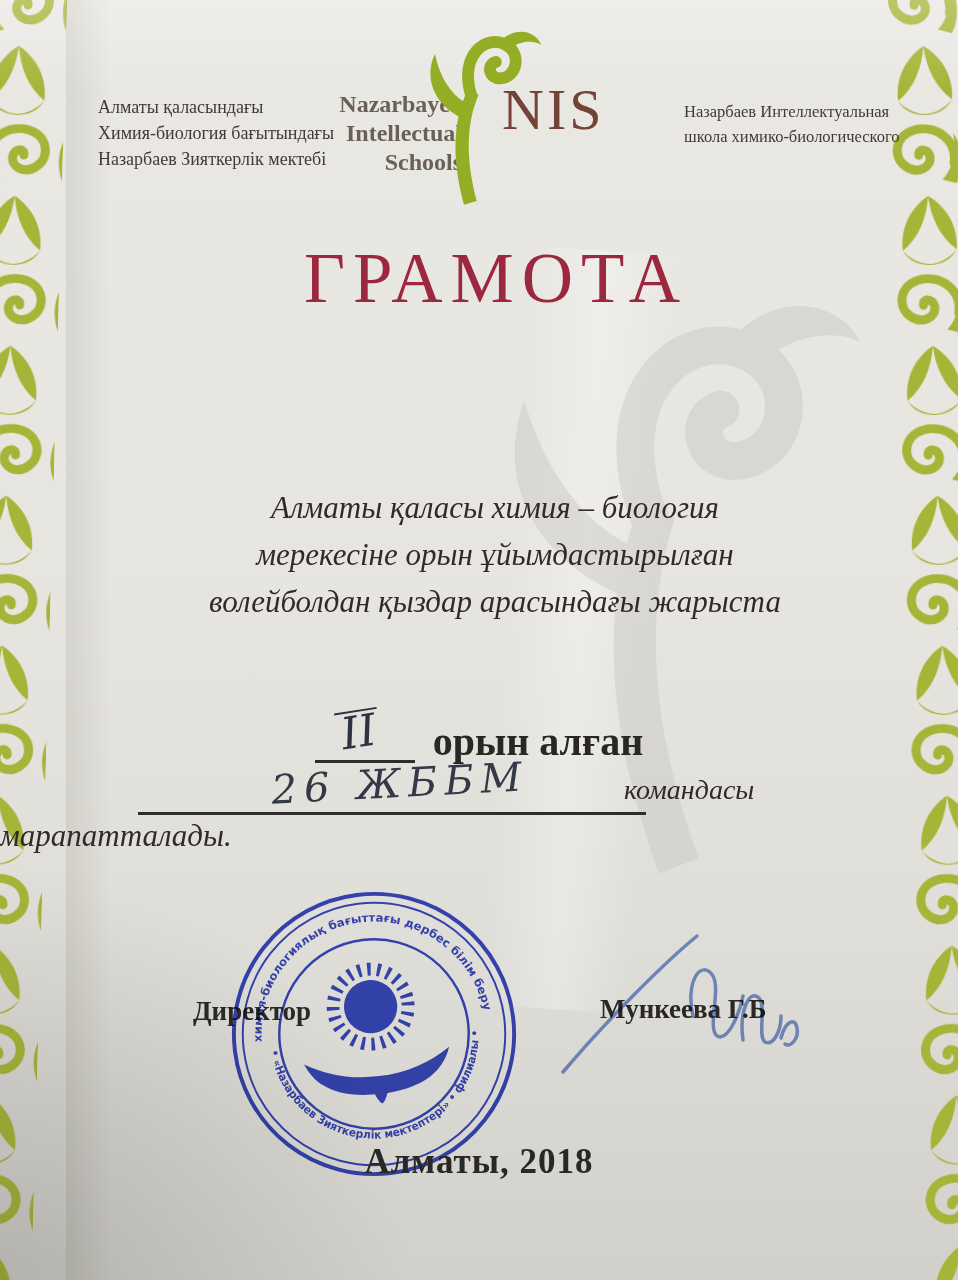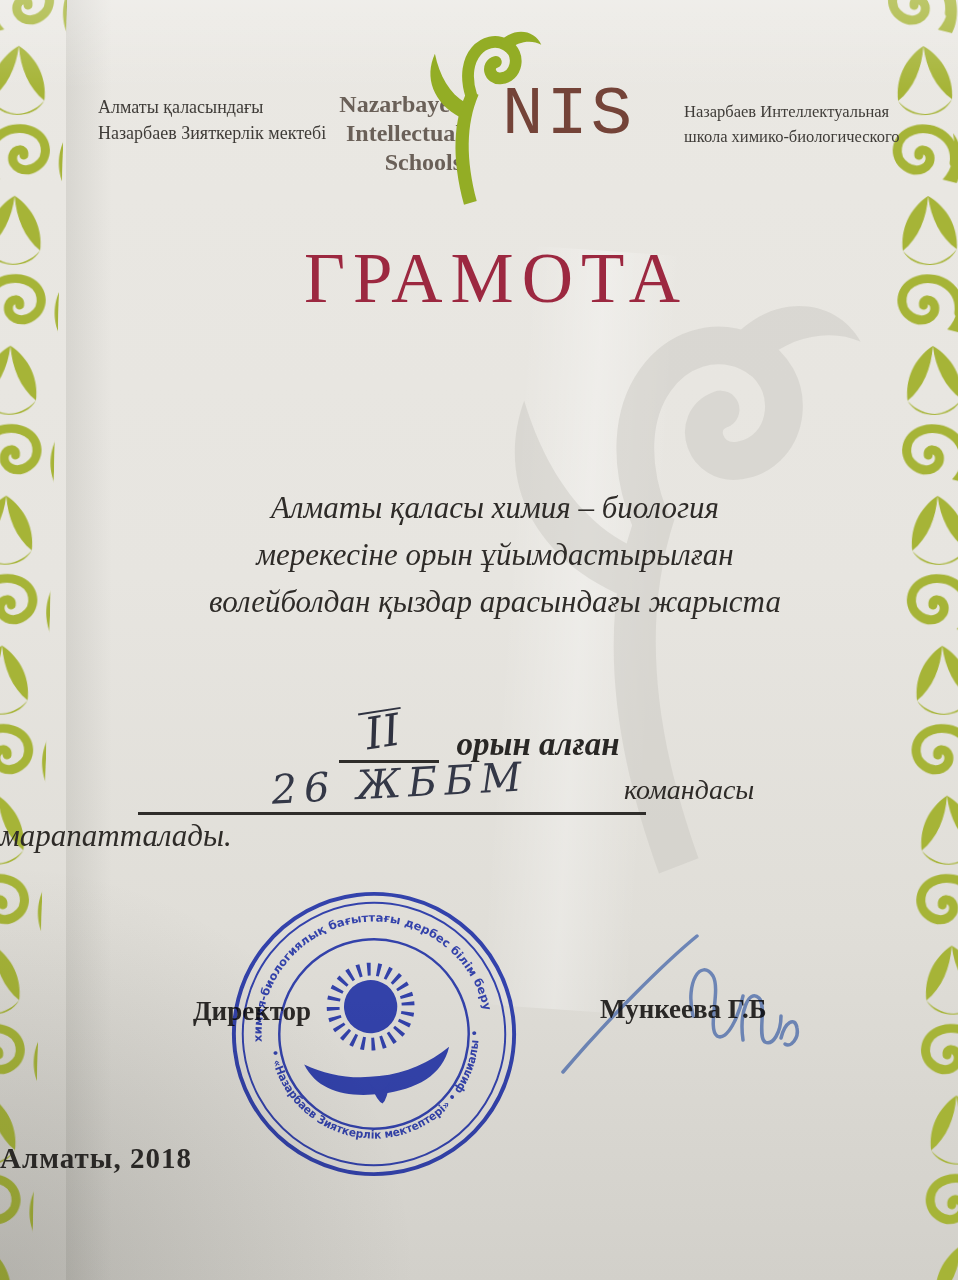--- a/index.html
+++ b/index.html
@@ -24,57 +24,57 @@
   .border-left{left:-18px;width:86px;transform:rotate(1.6deg);}
   .border-right{right:-10px;width:86px;transform:rotate(-1.8deg);}
 
   
   .org{position:absolute;text-align:left;color:#3f3c38;padding-left:32px;}
   .org-left{left:66px;top:94px;width:290px;font-size:18px;line-height:26px;}
   .org-right{left:652px;top:99px;width:290px;font-size:16.5px;line-height:25px;}
   .logo-sprout{position:absolute;left:398px;top:12px;width:152px;height:200px;}
   .logo-words{position:absolute;left:262px;top:90px;width:200px;text-align:right;
     font-weight:bold;font-size:24px;line-height:29px;color:#6a6058;}
-  .logo-abbr{position:absolute;left:502px;top:76px;font-size:69px;letter-spacing:3px;
-    color:#744338;font-weight:500;font-family:Liberation Mono, monospace;}
+  .logo-abbr{position:absolute;left:502px;top:76px;font-size:58px;letter-spacing:3px;
+    color:#744338;font-weight:500;}
 
   .title{position:absolute;left:17px;top:238px;width:100%;text-align:center;
     font-size:71px;letter-spacing:8px;color:#9c2840;font-weight:500;}
 
   .watermark{position:absolute;left:430px;top:255px;width:470px;height:640px;
     opacity:.45;transform:rotate(-5deg);pointer-events:none;}
 
   
   .body-lines{position:absolute;left:0;top:484px;width:958px;text-align:center;
     font-style:italic;font-size:31px;line-height:47px;color:#2e2b28;margin-left:16px;}
   .award-line{position:absolute;left:0;top:716px;width:958px;text-align:center;}
   .place-slot{display:inline-block;position:relative;width:100px;
     border-bottom:3px solid #2f2d2a;height:44px;vertical-align:-8px;margin-right:18px;}
   .place-hand{position:absolute;left:22px;top:-6px;font-family:"DejaVu Serif",serif;
     font-style:italic;font-size:44px;color:#2f3240;transform:rotate(-9deg);
     border-top:2px solid #2f3240;line-height:40px;padding:0 4px;}
-  .place-label{display:inline-block;font-weight:bold;font-size:33px;color:#292725;font-style:italic;}
+  .place-label{display:inline-block;font-weight:bold;font-size:40px;color:#292725;}
   .team-line{position:absolute;left:0;top:768px;width:958px;height:60px;}
   .team-underline{position:absolute;left:138px;top:44px;width:508px;border-bottom:3px solid #2f2d2a;}
   .team-hand{position:absolute;left:240px;top:-8px;width:320px;text-align:center;
     font-family:"DejaVu Serif",serif;font-style:italic;font-size:40px;letter-spacing:7px;
     color:#343847;transform:rotate(-3deg);}
   .team-suffix{position:absolute;left:624px;top:6px;font-style:italic;font-size:28px;color:#2e2b28;}
   .verb-line{position:absolute;left:0;top:818px;width:958px;text-align:left;
     font-style:italic;font-size:31px;color:#2e2b28;}
 
   
   .director-label{position:absolute;left:193px;top:996px;font-weight:bold;font-size:27px;color:#2a2826;}
   .director-name{position:absolute;left:600px;top:994px;font-weight:bold;font-size:27px;color:#2a2826;}
   .stamp{position:absolute;left:226px;top:886px;width:296px;height:296px;
     transform:rotate(-7deg);opacity:.93;mix-blend-mode:multiply;}
   .signature{position:absolute;left:545px;top:920px;width:280px;height:160px;mix-blend-mode:multiply;}
 
-  .footer-line{position:absolute;left:0;top:1142px;width:958px;text-align:left;
-    font-weight:bold;font-size:29px;color:#2a2826;letter-spacing:1px;}
+  .footer-line{position:absolute;left:0;top:1142px;width:958px;text-align:center;
+    font-weight:bold;font-size:35px;color:#2a2826;letter-spacing:1px;}
 </style>
 </head>
 <body>
 
 <div class="page">
 
   <svg class="border-strip border-left" viewBox="0 0 86 1360" preserveAspectRatio="none">
     <defs>
       <pattern id="ornL" width="78" height="150" patternUnits="userSpaceOnUse">
         <path d="M12,44 C8,20 30,4 52,10 C70,15 74,36 60,46 C49,54 34,48 36,36 C38,28 48,28 47,35" fill="none" stroke="#a6b437" stroke-width="9" stroke-linecap="round"></path>
@@ -113,20 +113,21 @@
     <g fill="#c9c7c1">
       <path d="M64,212 C50,160 52,118 68,86 L80,91 C66,124 66,162 78,208 Z"></path>
       <path d="M60,116 C30,100 20,72 32,46 C37,70 48,90 66,100 Z"></path>
     </g>
     <path d="M72,92 C58,48 88,24 110,36 C128,46 122,72 104,73 C92,74 88,58 99,55" fill="none" stroke="#c9c7c1" stroke-width="13" stroke-linecap="round"></path>
     <path d="M104,32 C120,16 142,20 149,36 C138,30 122,32 110,44 Z" fill="#c9c7c1"></path>
   </svg>
 
   <div class="org org-left">
     <div>Алматы қаласындағы</div>
+    <div>Химия-биология бағытындағы</div>
     <div>Назарбаев Зияткерлік  мектебі</div>
   </div>
 
   <div class="logo-words">
     <div>Nazarbayev</div>
     <div>Intellectual</div>
     <div>Schools</div>
   </div>
 
   <svg class="logo-sprout" viewBox="0 0 150 220">

